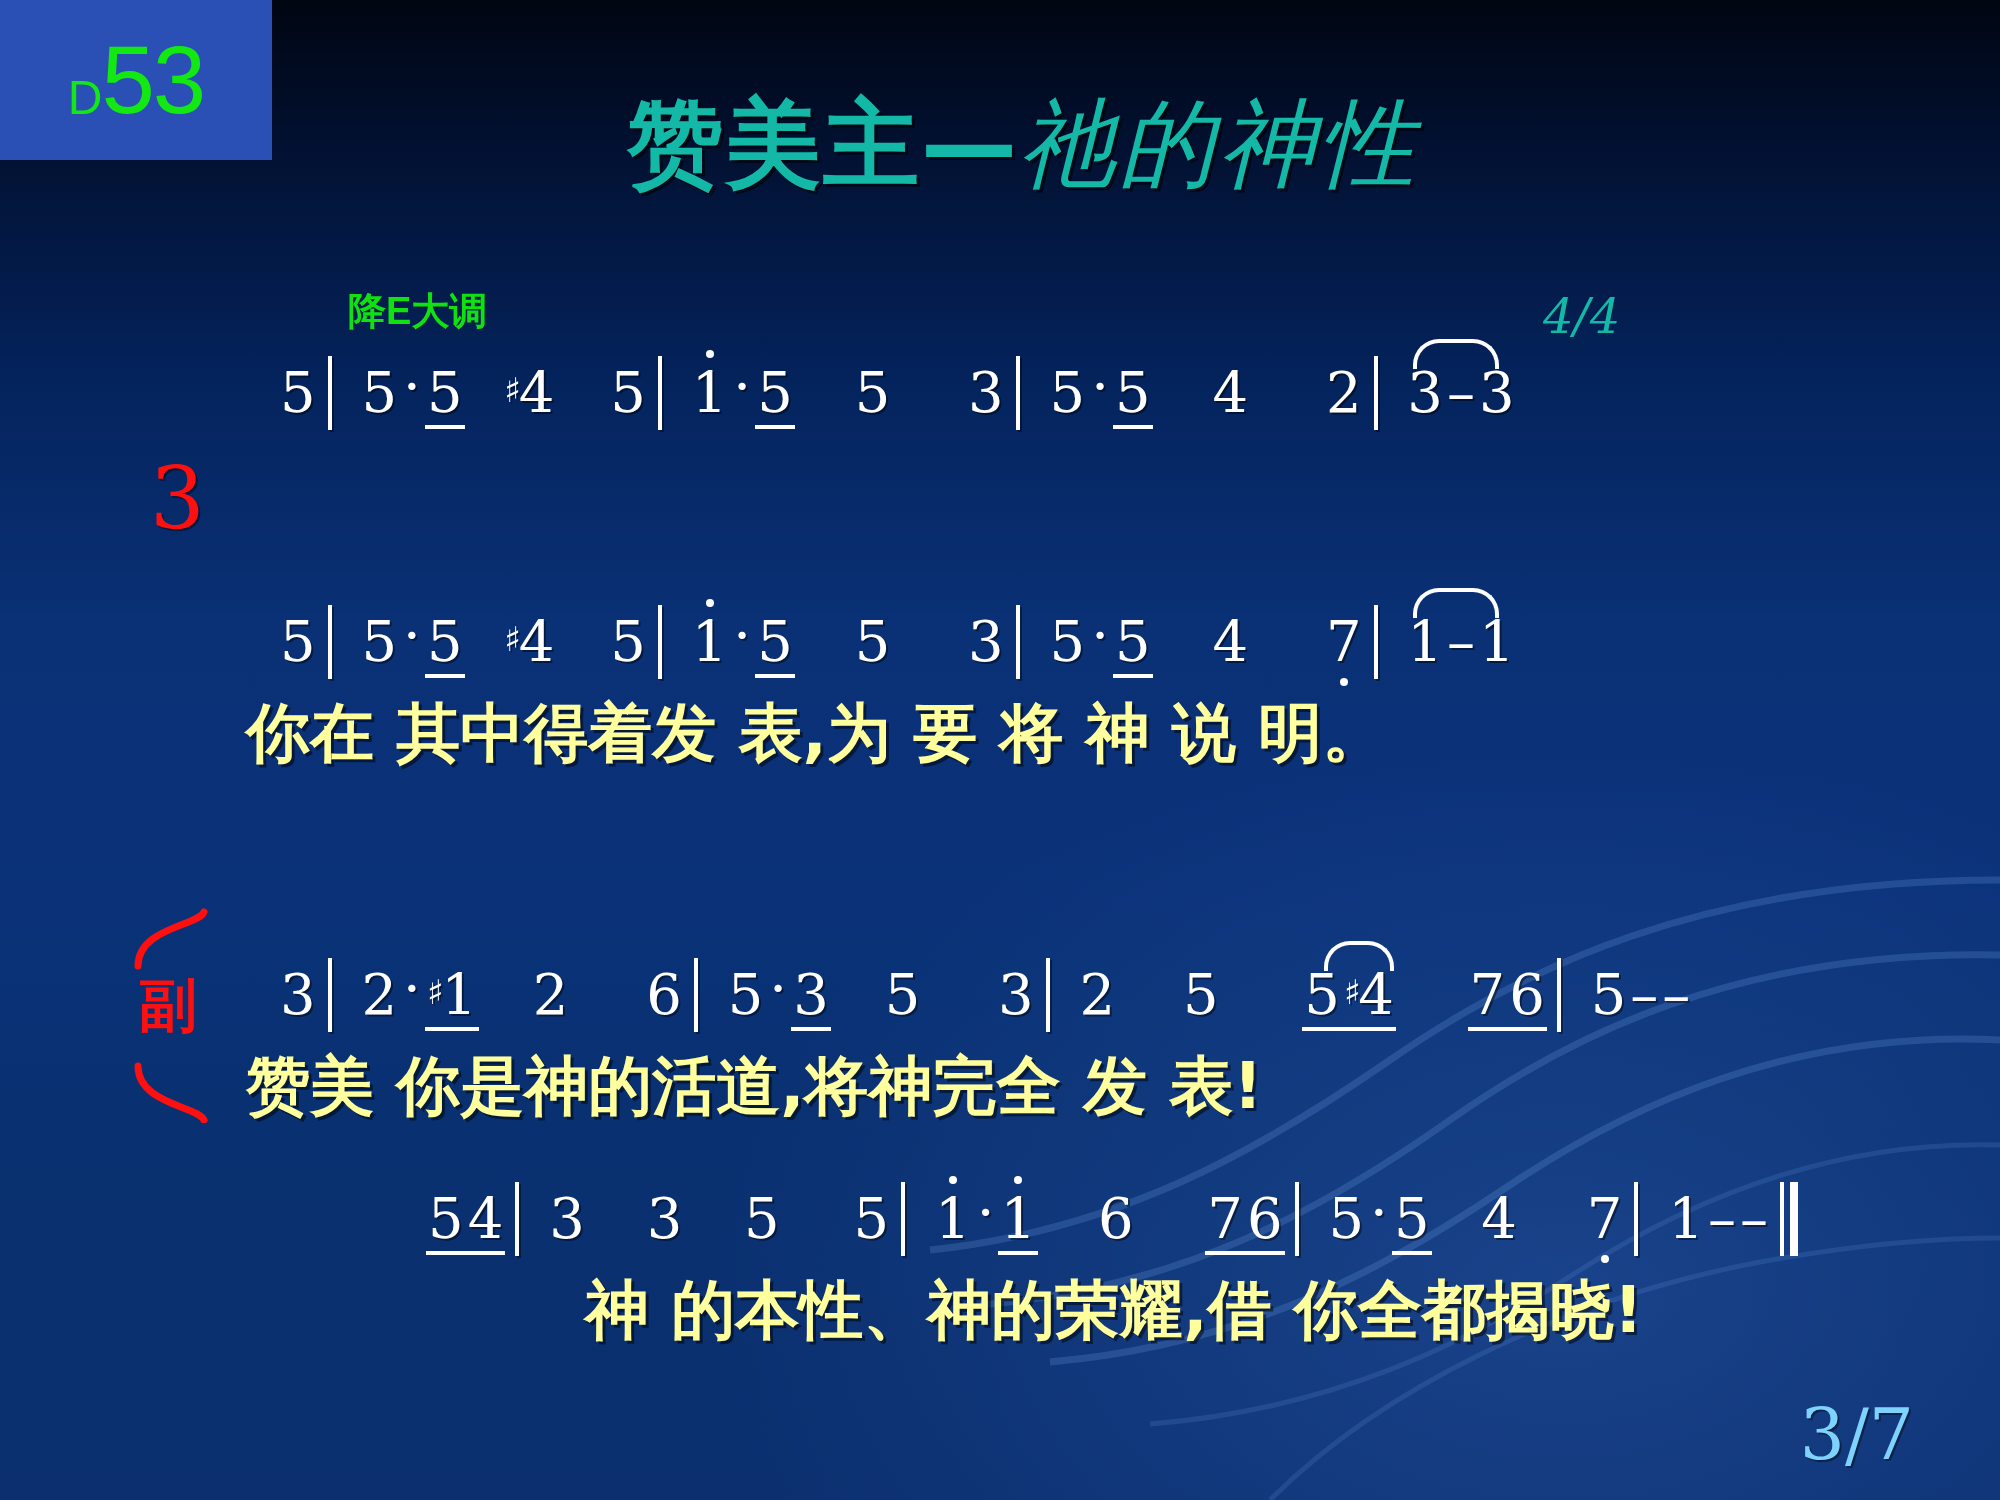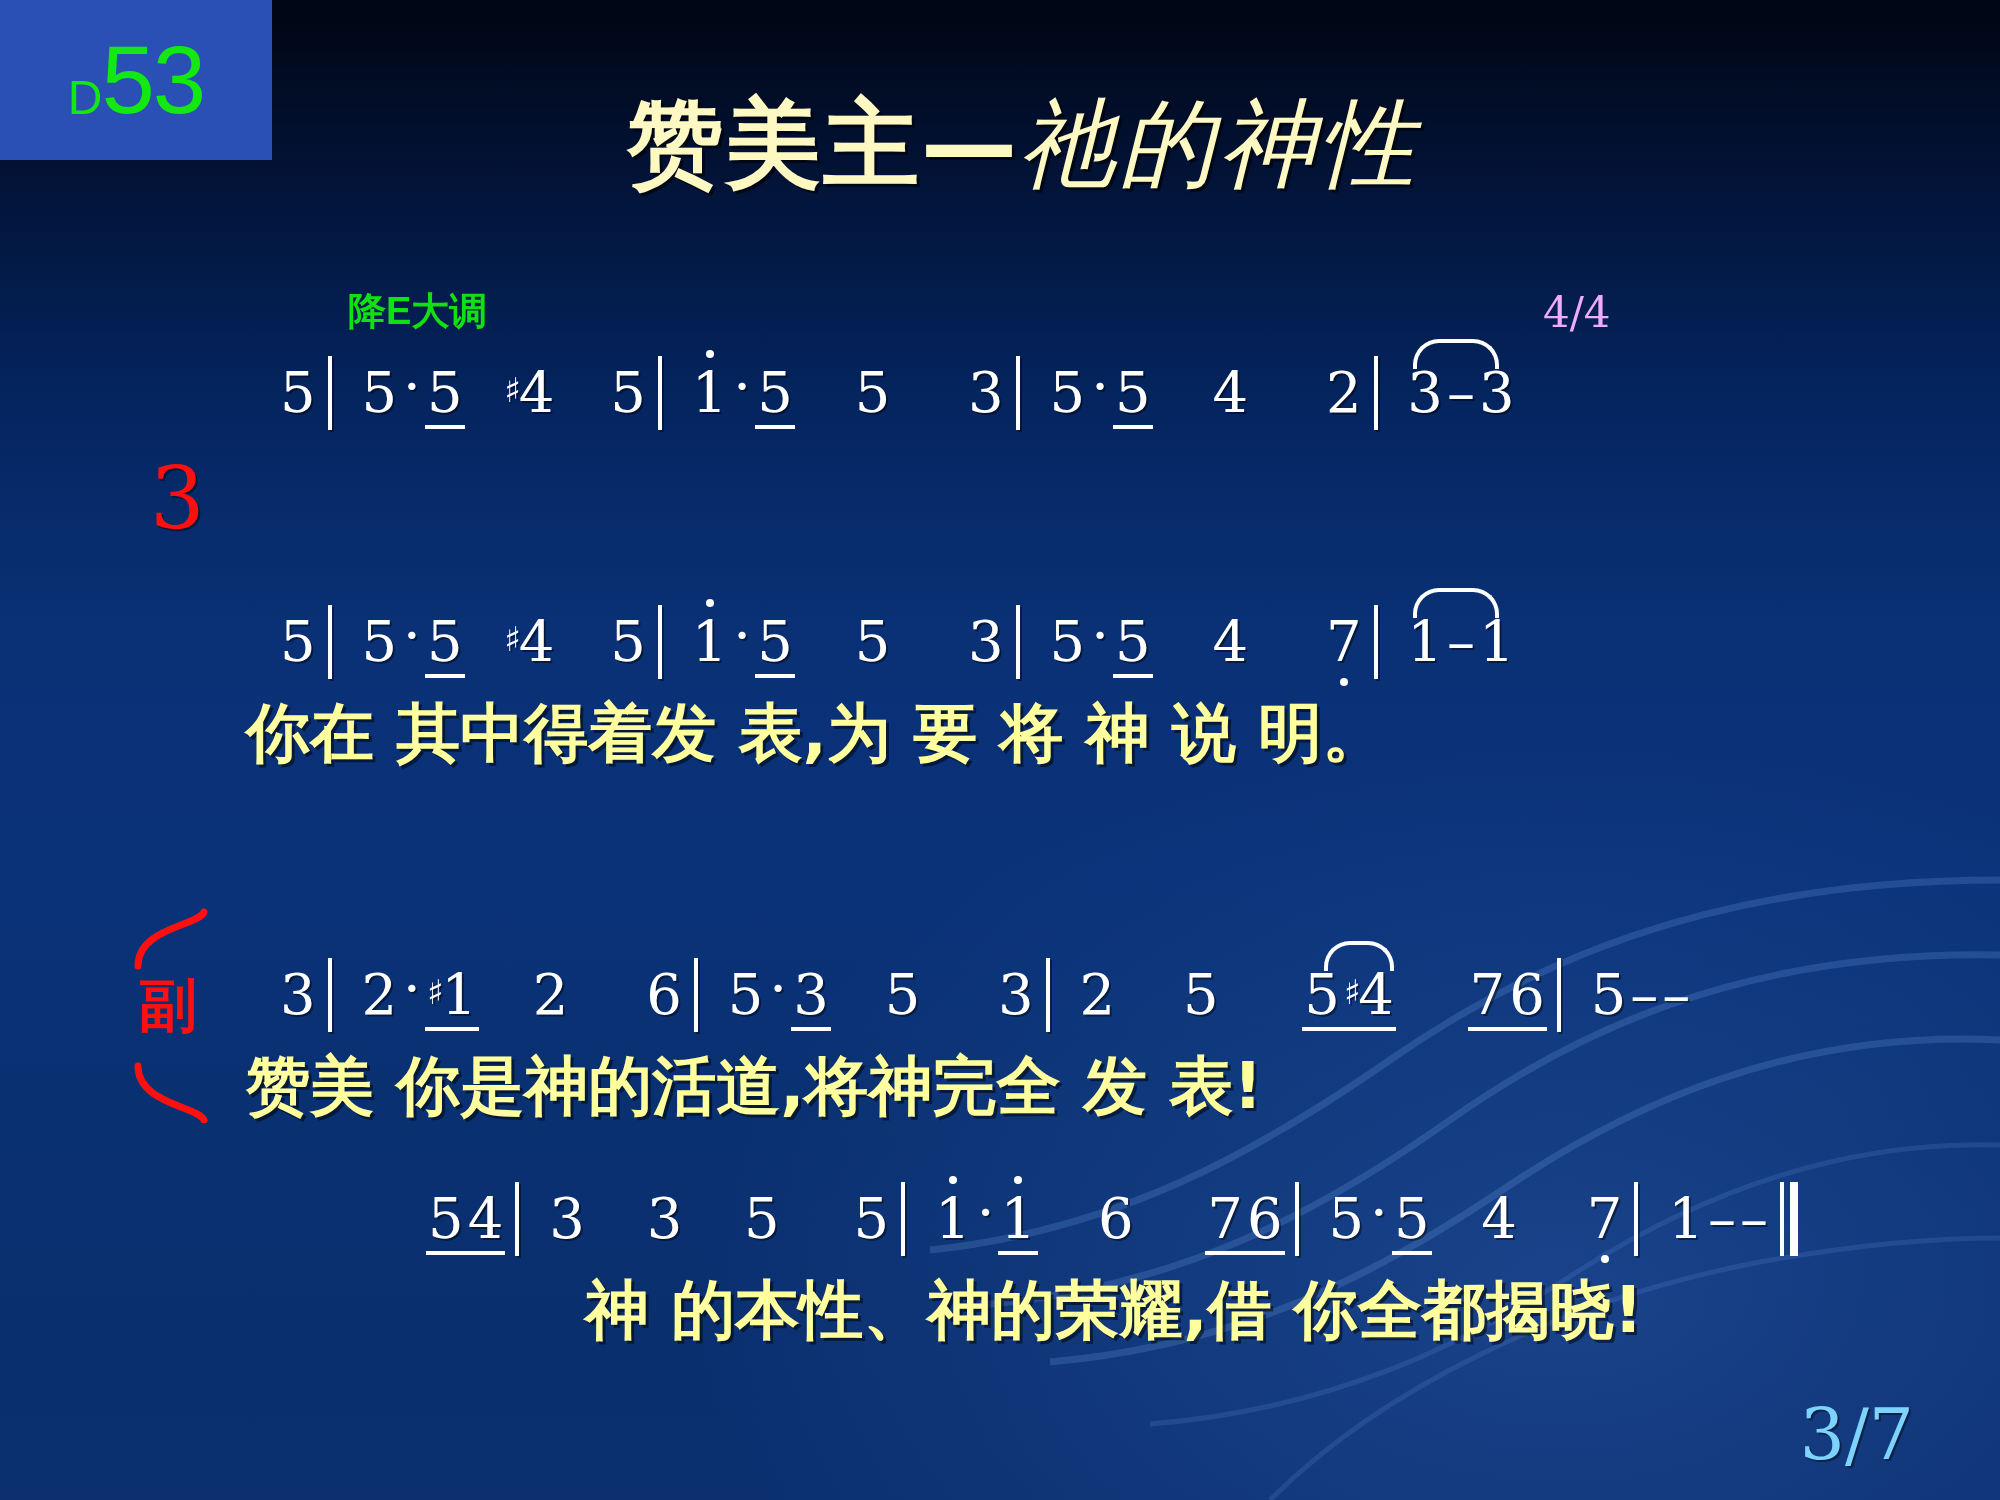--- a/index.html
+++ b/index.html
@@ -26,37 +26,38 @@
   .badge .bd-d{
     color:#13e813;font-size:48px;font-weight:400;line-height:1;
     position:relative;top:18px;letter-spacing:-1px;
   }
   .badge .bd-n{
     color:#13e813;font-size:96px;font-weight:400;line-height:1;letter-spacing:-2px;
   }
   
   .title{
     position:absolute;left:0;right:0;top:96px;text-align:center;
-    color:#fef9c3;font-size:96px;line-height:1;font-weight:700;
+    color:#14b8a6;font-size:96px;line-height:1;font-weight:700;
     font-family:"DejaVu Sans","Liberation Sans",sans-serif;
     text-shadow:3px 3px 0 rgba(0,0,0,.55);
     white-space:nowrap;
     padding-left:46px;
   }
   .title .t-main{letter-spacing:2px;}
   .title .t-sub{font-family:"DejaVu Serif","Liberation Serif",serif;font-weight:400;font-style:italic;letter-spacing:4px;}
   
   .keysig{
     position:absolute;left:348px;top:292px;
     color:#11e011;font-size:38px;font-weight:700;line-height:1;
   }
   .meter{
     position:absolute;left:1543px;top:292px;
-    color:#f0abfc;font-size:42px;font-weight:400;line-height:1;
-    font-family:"DejaVu Serif","Liberation Serif",serif;
+    color:#14b8a6;font-size:48px;font-weight:400;line-height:1;
+    font-family:"DejaVu Serif","Liberation Serif",serif;
+    font-style:italic;
   }
   
   .vnum{
     position:absolute;left:150px;top:455px;
     color:#ff1010;font-size:86px;line-height:1;font-weight:400;
     font-family:"DejaVu Serif","Liberation Serif",serif;
     text-shadow:2px 2px 0 rgba(0,0,0,.4);
   }
   .chorus-mark{
     position:absolute;left:122px;top:908px;width:92px;height:215px;

